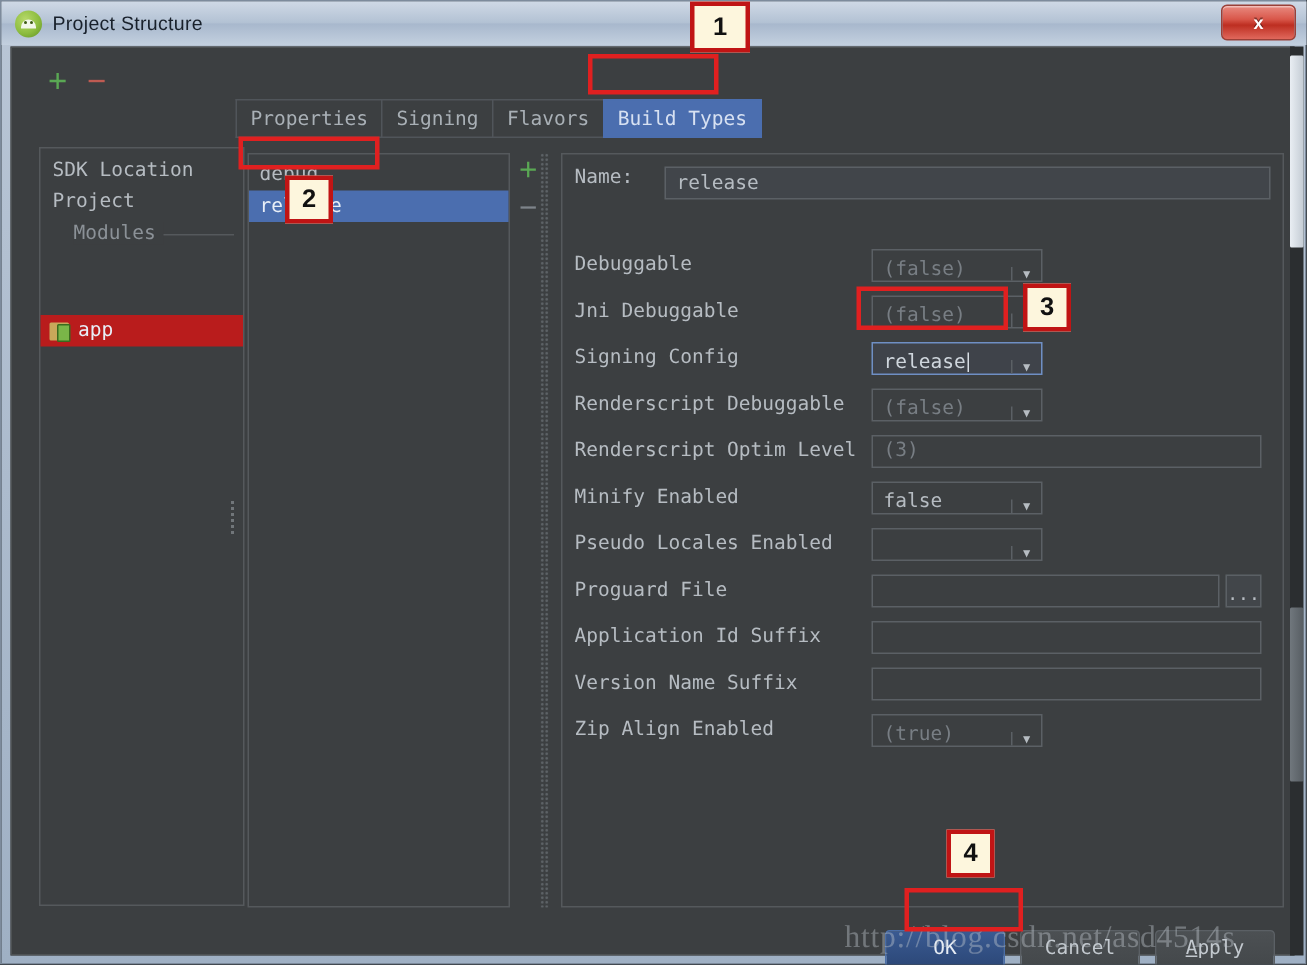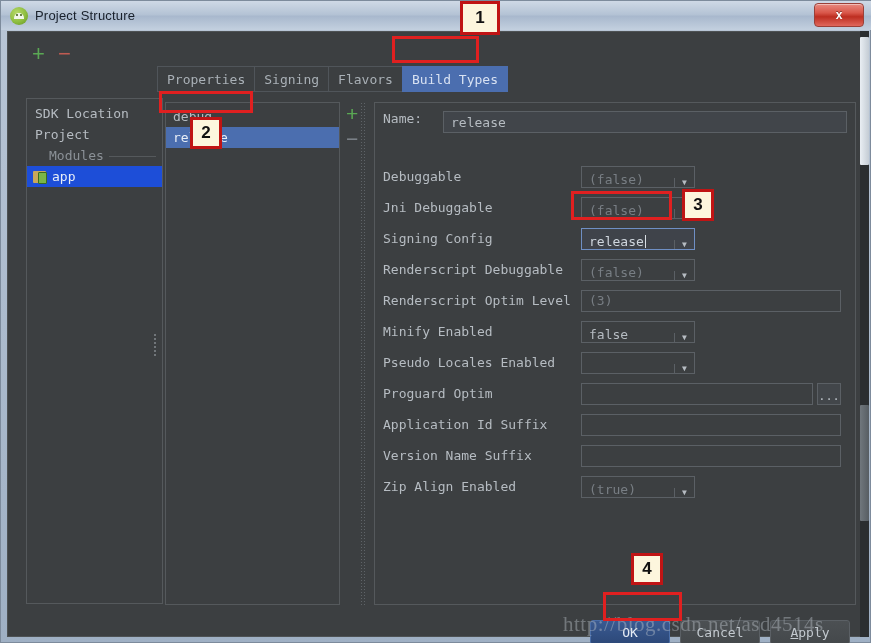--- a/index.html
+++ b/index.html
@@ -163,23 +163,24 @@
     z-index: 0;
   }
   .side-group span {
     position: relative;
     z-index: 1;
     background: #3c3f41;
     padding: 0 5px 0 0;
     margin-left: -2px;
   }
   .side-item.selected {
-    background: #1d4ed8;
+    background: #b91c1c;
     color: #e8eef7;
     padding-left: 6px;
+    margin-top: 44px;
   }
   .module-icon {
     width: 13px; height: 12px;
     margin-right: 6px;
     flex: none;
     position: relative;
     background: #c8a85a;
     border-radius: 1px;
   }
   .module-icon::after {
@@ -568,21 +569,21 @@
 
         <div class="form-row">
           <div class="form-label">Pseudo Locales Enabled</div>
           <div class="combo">
             <span class="val muted"></span>
             <span class="arrow">▼</span>
           </div>
         </div>
 
         <div class="form-row">
-          <div class="form-label">Proguard Optim</div>
+          <div class="form-label">Proguard File</div>
           <div class="textbox pg"></div>
           <div class="ellipsis-btn">...</div>
         </div>
 
         <div class="form-row">
           <div class="form-label">Application Id Suffix</div>
           <div class="textbox full"></div>
         </div>
 
         <div class="form-row">

